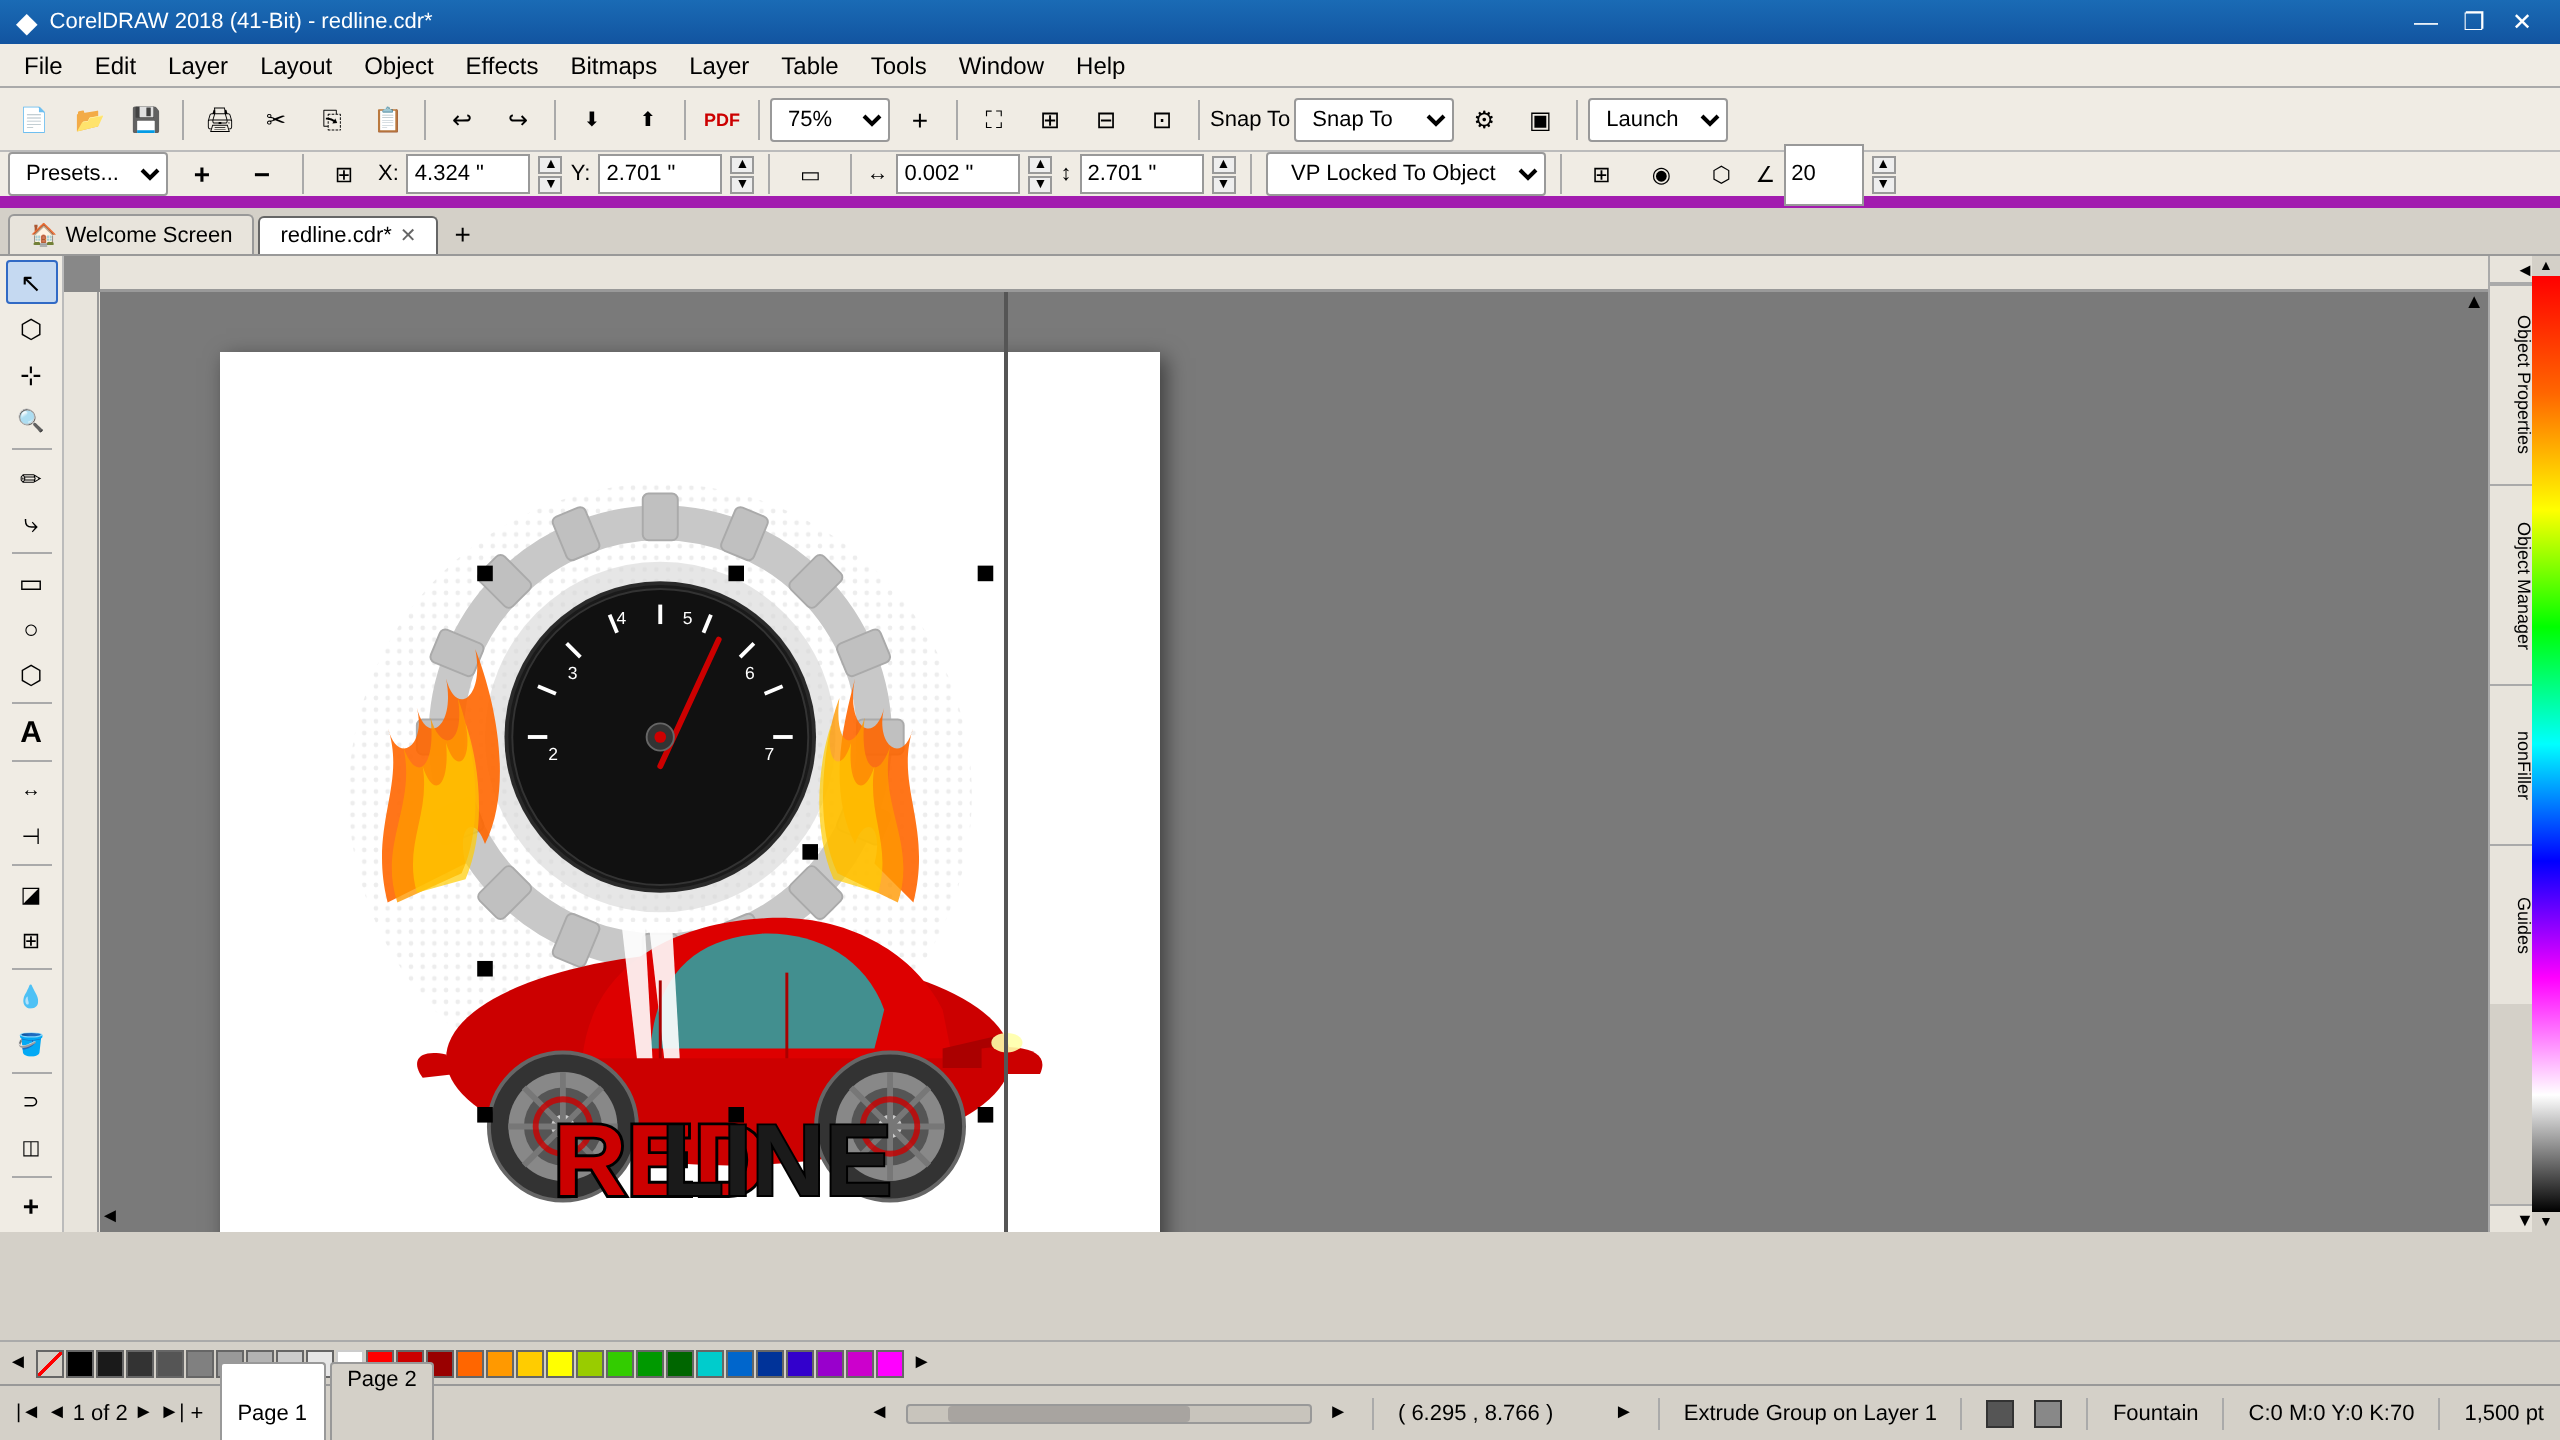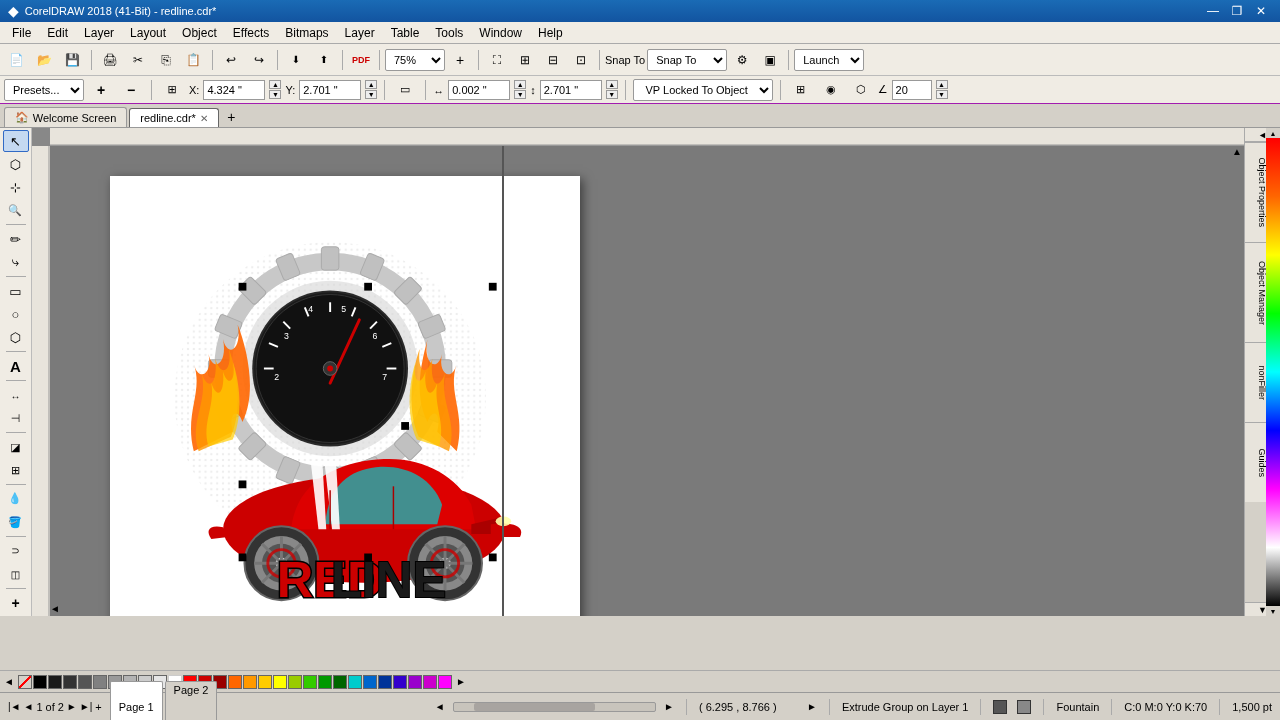--- a/index.html
+++ b/index.html
@@ -59,21 +59,21 @@
       height: 22px; border: 1px solid #999; background: white;
       padding: 0 4px; font-size: 11px; cursor: pointer; border-radius: 2px;
     }
 
     
     #property-bar {
       height: 28px;
       background: #f0ece4;
       display: flex; align-items: center;
       padding: 2px 4px;
-      border-bottom: 1px solid #a21caf;
+      border-bottom: 6px solid #a21caf;
       gap: 4px;
     }
     #property-bar input {
       width: 60px; height: 20px; border: 1px solid #999;
       padding: 0 3px; font-size: 11px; background: white;
     }
 
     
     #main-layout {
       display: flex;
@@ -330,21 +330,21 @@
   </div>
   <div class="toolbar-sep"></div>
   <select class="toolbar-dropdown" style="width:140px;font-size:11px;text-align:center;">
     <option>VP Locked To Object</option>
   </select>
   <div class="toolbar-sep"></div>
   <button class="toolbar-btn" style="font-size:11px;">⊞</button>
   <button class="toolbar-btn" style="font-size:11px;">◉</button>
   <button class="toolbar-btn" style="font-size:11px;">⬡</button>
   <span style="font-size:11px;">∠</span>
-  <input type="text" value="20" style="width: 40px; height: 20px; font-size: 11px; border: 1px solid rgb(153, 153, 153); padding: 0px 3px;">
+  <input type="text" value="20" style="width: 40px; height: 31px; font-size: 11px; border: 1px solid rgb(153, 153, 153); padding: 0px 3px;">
   <div style="display:flex;flex-direction:column;gap:1px;">
     <button style="width:12px;height:9px;font-size:7px;border:1px solid #999;background:#eee;cursor:pointer;line-height:1;">▲</button>
     <button style="width:12px;height:9px;font-size:7px;border:1px solid #999;background:#eee;cursor:pointer;line-height:1;">▼</button>
   </div>
 </div>
 
 <div id="tabs-bar">
   <div class="tab">
     <span style="font-size:11px;">🏠</span>
     <span>Welcome Screen</span>

